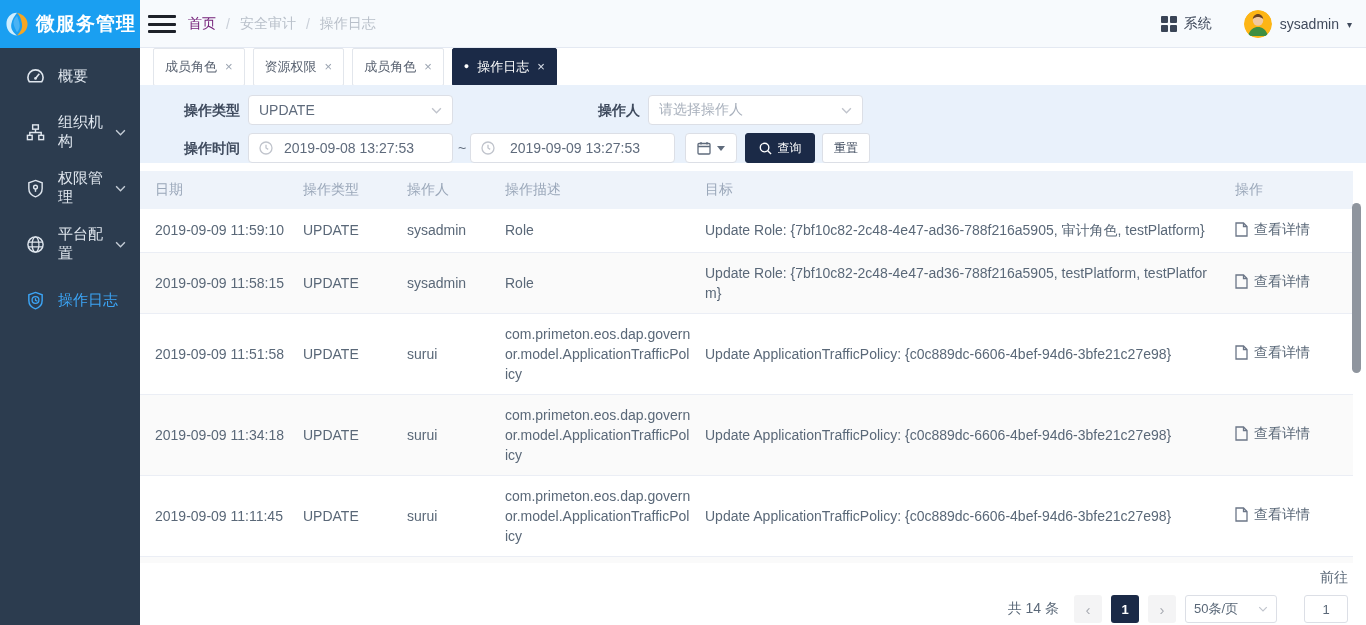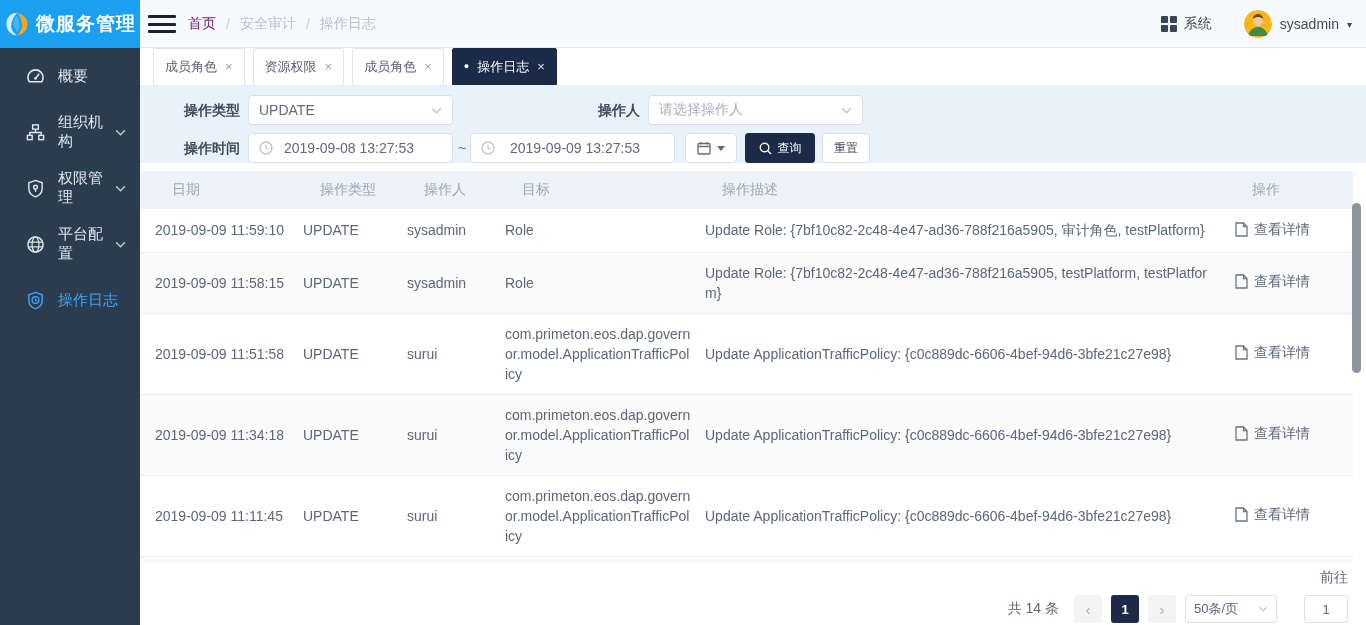--- a/index.html
+++ b/index.html
@@ -48,21 +48,21 @@
   .f-ctrl { position:absolute; height:30px; background:#fff; border:1px solid #dcdfe6; border-radius:4px; display:flex; align-items:center; font-size:14px; color:#5f6b7c; padding:0 10px; cursor:pointer; }
   .f-ctrl .chev { margin-left:auto; }
   .placeholder { color:#a8b0bc; }
   .tilde { position:absolute; font-size:14px; color:#5f6b7c; line-height:30px; text-align:center; }
   .btn { position:absolute; height:30px; border-radius:3px; font-size:12px; display:flex; align-items:center; justify-content:center; gap:6px; cursor:pointer; }
   .btn-primary { background:var(--navy); color:#fff; border:1px solid var(--navy); }
   .btn-plain { background:#fff; color:#3f4b5e; border:1px solid #dcdfe6; }
 
   
   .table-wrap { position:absolute; left:140px; top:171px; width:1213px; height:392px; overflow:hidden; background:#fff; }
-  .tgrid { display:grid; grid-template-columns:148px 104px 98px 200px 530px 1fr; padding-left:32px; }
+  .tgrid { display:grid; grid-template-columns:148px 104px 98px 200px 530px 1fr; padding-left:15px; }
   .thead { background:var(--table-header-bg); height:38px; align-items:center; color:var(--text-muted); font-size:14px; }
   .trow { min-height:41px; align-items:center; border-bottom:1px solid #ebeef5; padding:10px 0 10px 15px; color:var(--text-secondary); font-size:14px; line-height:20px; background:#fff; }
   .trow.stripe { background:var(--stripe); }
   .td { padding-right:14px; }
   .td-target, .td-desc { word-break:break-all; }
   .detail-link { display:inline-flex; align-items:center; gap:6px; color:#5a6878; cursor:pointer; text-decoration:none; }
   .scrollbar { position:absolute; top:203px; left:1352px; width:9px; height:360px; }
   .scroll-thumb { position:absolute; top:0; left:0; width:9px; height:170px; background:#8f959e; border-radius:5px; cursor:pointer; }
 
   
@@ -302,22 +302,22 @@
       <span>重置</span>
     </div>
   </div>
 
   <div class="table-wrap">
     <div class="tgrid thead">
 
     <div class="td">日期</div>
         <div class="td">操作类型</div>
         <div class="td">操作人</div>
+        <div class="td">操作描述</div>
         <div class="td">目标</div>
-        <div class="td">操作描述</div>
         <div class="td">操作</div>
       </div>
     <div>
 
         <div class="tgrid trow">
           <div class="td td-date">2019-09-09 11:59:10</div>
           <div class="td td-type">UPDATE</div>
           <div class="td td-operator">sysadmin</div>
           <div class="td td-target">Role</div>
           <div class="td td-desc">Update Role: {7bf10c82-2c48-4e47-ad36-788f216a5905, 审计角色, testPlatform}</div>

